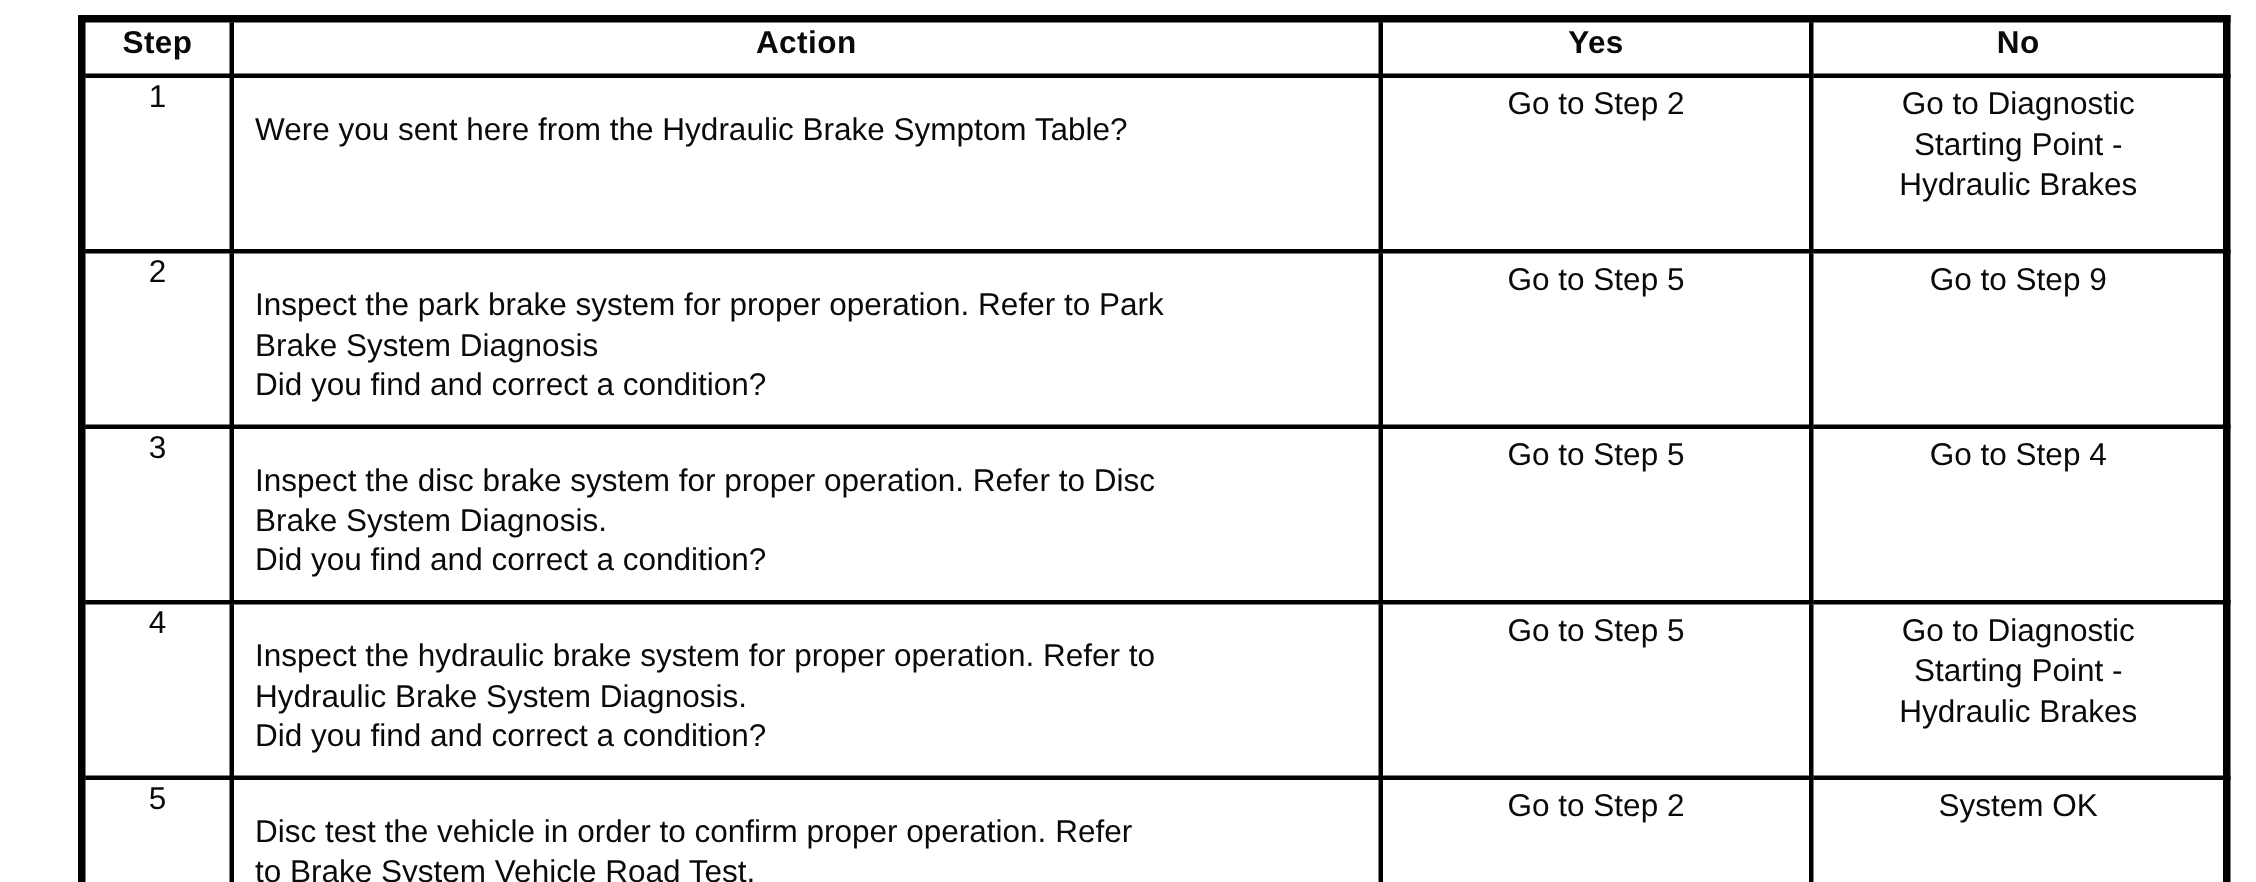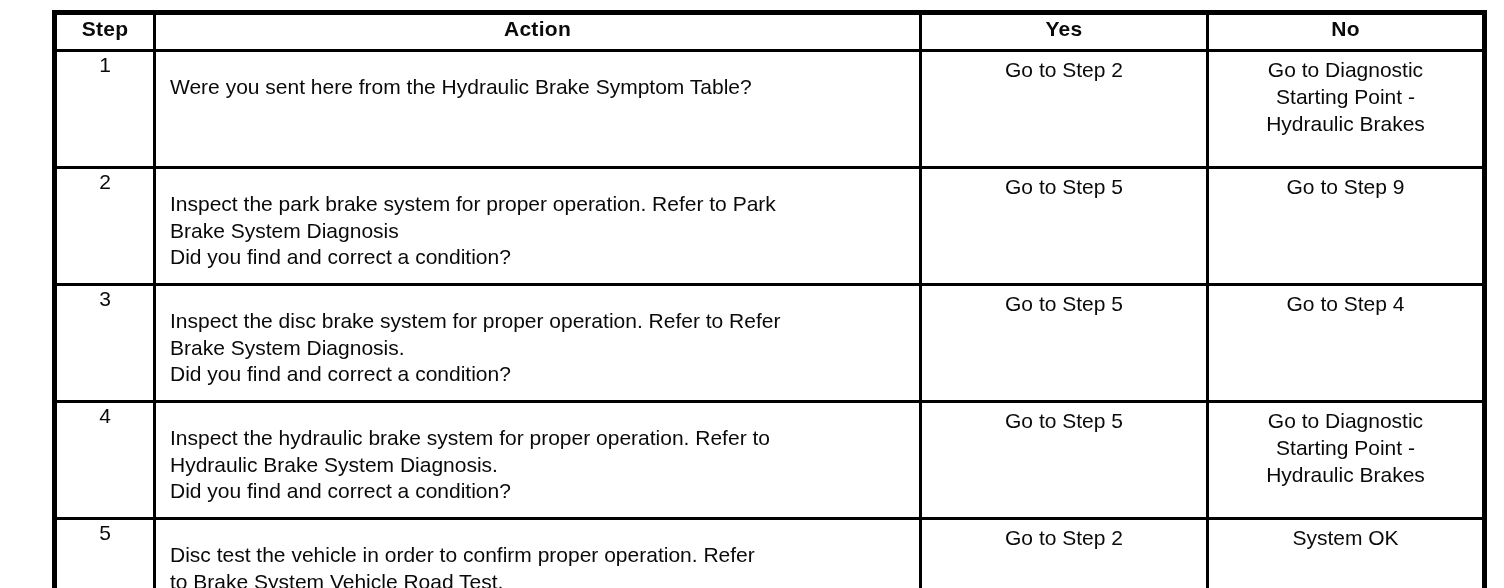--- a/index.html
+++ b/index.html
@@ -124,21 +124,21 @@
           </td>
           <td class="no-cell">
             <div class="ans-line"><span>Go to </span><span class="it">Step 9</span></div>
           </td>
         </tr>
         <tr>
           <td class="step-cell">3</td>
           <td class="action-cell">
             <div class="action-wrap">
               <div>
-                <div class="action-line"><span>Inspect the disc brake system for proper operation. Refer to </span><span class="it">Refer</span></div>
+                <div class="action-line"><span>Inspect the disc brake system for proper operation. Refer to </span><span class="it">Disc</span></div>
                 <div class="action-line"><span class="it">Brake System Diagnosis.</span></div>
               </div>
               <div class="action-question">Did you find and correct a condition?</div>
             </div>
           </td>
           <td class="yes-cell">
             <div class="ans-line"><span>Go to </span><span class="it">Step 5</span></div>
           </td>
           <td class="no-cell">
             <div class="ans-line"><span>Go to </span><span class="it">Step 4</span></div>

